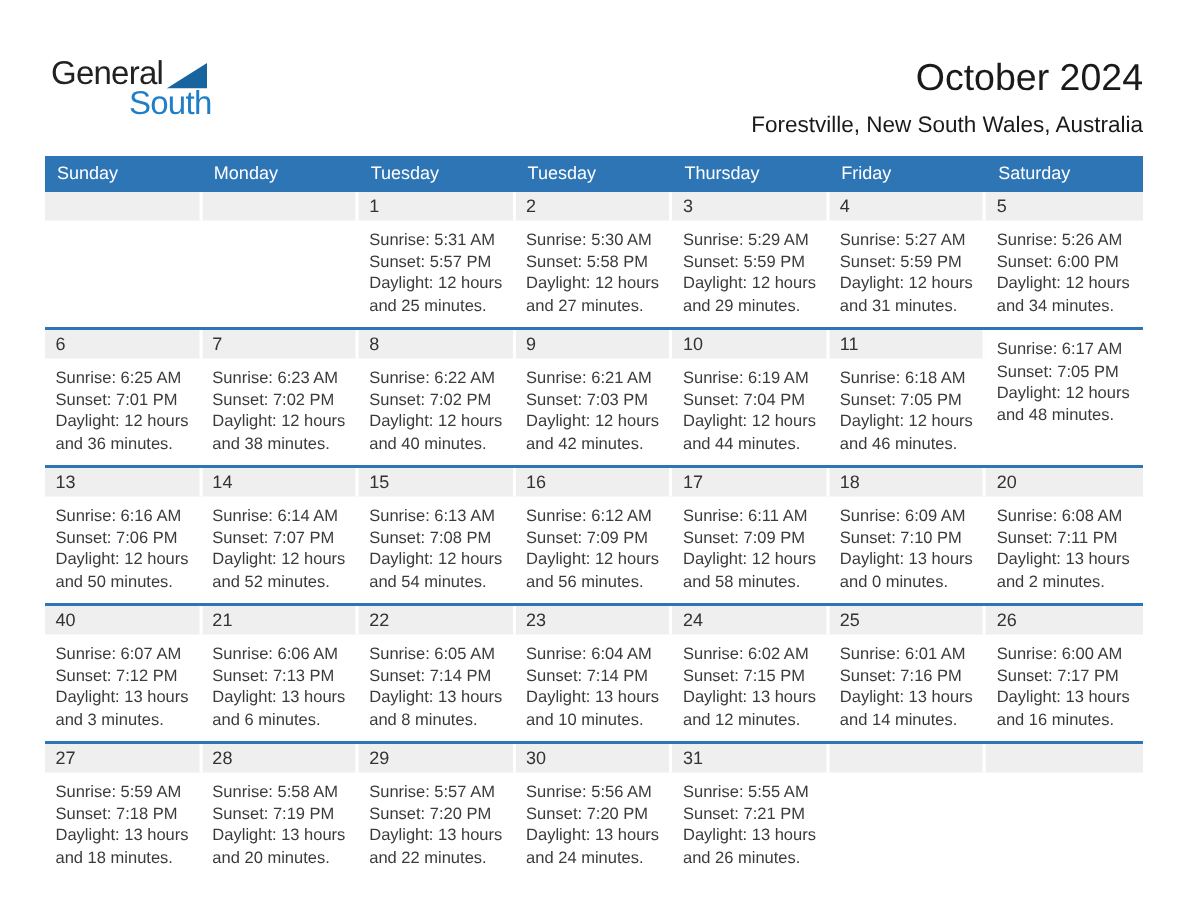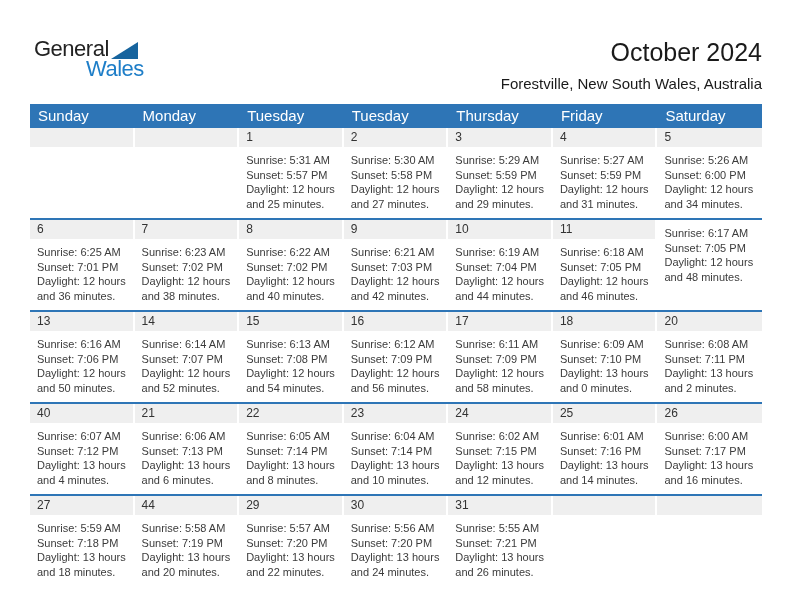--- a/index.html
+++ b/index.html
@@ -19,39 +19,39 @@
   .logo{position:absolute;left:34px;top:36px;}
   .logo-line1{display:flex;align-items:flex-end;font-size:22px;color:var(--logo_black);letter-spacing:-0.5px;}
   .logo-tri{margin-left:2px;margin-bottom:3px;}
   .logo-line2{font-size:22px;color:var(--logo_blue);margin-top:-6px;padding-left:52px;letter-spacing:-0.5px;}
   .title-block{position:absolute;right:30px;top:38px;text-align:right;color:var(--title_text);}
   .cal-title{font-size:25px;}
   .cal-subtitle{font-size:15px;margin-top:8px;}
 
   .calendar{margin:0 30px;width:732px;}
   .dow-row{display:flex;background:var(--header_blue);height:22px;align-items:center;}
-  .dow-cell{flex:1;color:#ffffff;font-size:15px;padding-left:8px;}
+  .dow-cell{flex:1;color:#ffffff;font-size:12px;padding-left:8px;}
   .week-row{display:flex;border-top:2px solid var(--header_blue);height:92px;}
   .cell{flex:1;overflow:hidden;}
   .cell-strip{background:var(--strip_gray);height:19px;font-size:12px;color:#333333;padding:2px 0 0 7px;}
   .cell:not(:last-child) .cell-strip{border-right:2px solid #ffffff;}
   .cell-body{padding:6px 4px 0 7px;font-size:11px;line-height:14.5px;color:var(--cell_text);}
 </style>
 </head>
 <body>
 
 <div class="top-area">
   <div class="logo">
     <div class="logo-line1">
       <span>General</span>
       <svg class="logo-tri" width="27" height="17" viewBox="0 0 27 17">
           <polygon points="0,17 27,17 27,0" fill="#17649E"></polygon>
         </svg>
     </div>
-    <div class="logo-line2">Wales</div>
+    <div class="logo-line2">South</div>
   </div>
   <div class="title-block">
     <div class="cal-title">October 2024</div>
     <div class="cal-subtitle">Forestville, New South Wales, Australia</div>
   </div>
 </div>
 
 <div class="calendar">
   <div class="dow-row">
     <div class="dow-cell">Sunday</div>
@@ -256,21 +256,21 @@
     </div>
   </div>
     </div>
   <div class="week-row">
       <div class="cell">
     <div class="cell-strip">40</div>
     <div class="cell-body">
       <div>Sunrise: 6:07 AM</div>
       <div>Sunset: 7:12 PM</div>
       <div>Daylight: 13 hours</div>
-      <div>and 4 minutes.</div>
+      <div>and 3 minutes.</div>
     </div>
   </div>
       <div class="cell">
     <div class="cell-strip">21</div>
     <div class="cell-body">
       <div>Sunrise: 6:06 AM</div>
       <div>Sunset: 7:13 PM</div>
       <div>Daylight: 13 hours</div>
       <div>and 6 minutes.</div>
     </div>
@@ -325,21 +325,21 @@
       <div class="cell">
     <div class="cell-strip">27</div>
     <div class="cell-body">
       <div>Sunrise: 5:59 AM</div>
       <div>Sunset: 7:18 PM</div>
       <div>Daylight: 13 hours</div>
       <div>and 18 minutes.</div>
     </div>
   </div>
       <div class="cell">
-    <div class="cell-strip">44</div>
+    <div class="cell-strip">28</div>
     <div class="cell-body">
       <div>Sunrise: 5:58 AM</div>
       <div>Sunset: 7:19 PM</div>
       <div>Daylight: 13 hours</div>
       <div>and 20 minutes.</div>
     </div>
   </div>
       <div class="cell">
     <div class="cell-strip">29</div>
     <div class="cell-body">

